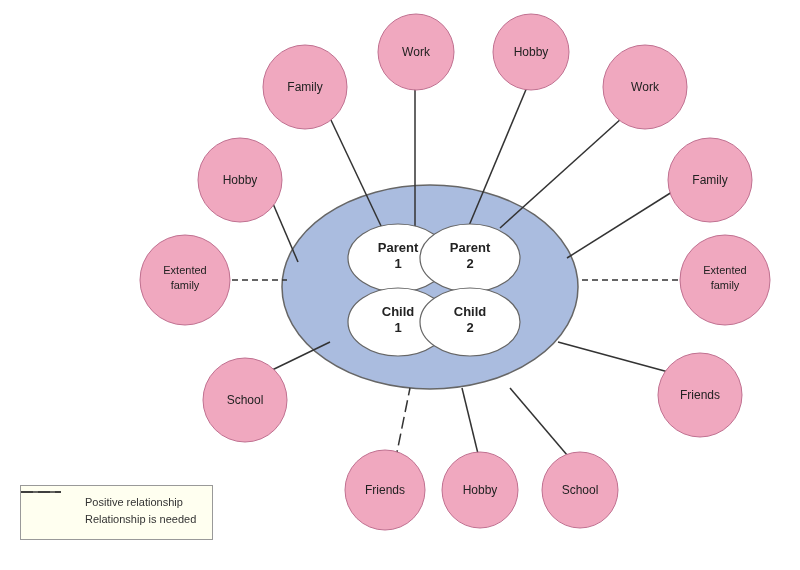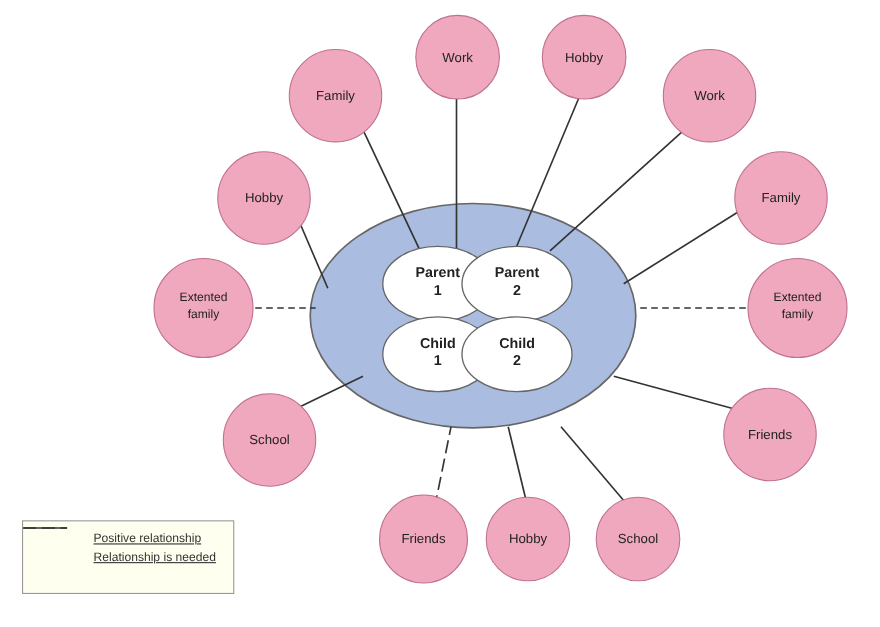--- a/index.html
+++ b/index.html
@@ -24,23 +24,22 @@
       border: 1px solid #999;
       background: #fffff0;
       padding: 10px 16px;
       font-size: 11px;
       color: #333;
     }
     .legend-row {
       display: flex;
       align-items: flex-start;
       margin-bottom: 5px;
-      text-decoration: underline;
     }
-    .legend-row:last-child { margin-bottom: 16px; }
+    .legend-row:last-child { margin-bottom: 4px; }
     .legend-line {
       width: 40px;
       height: 12px;
       margin-right: 8px;
       display: flex;
       align-items: center;
     }
   </style>
 </head>
 <body>

